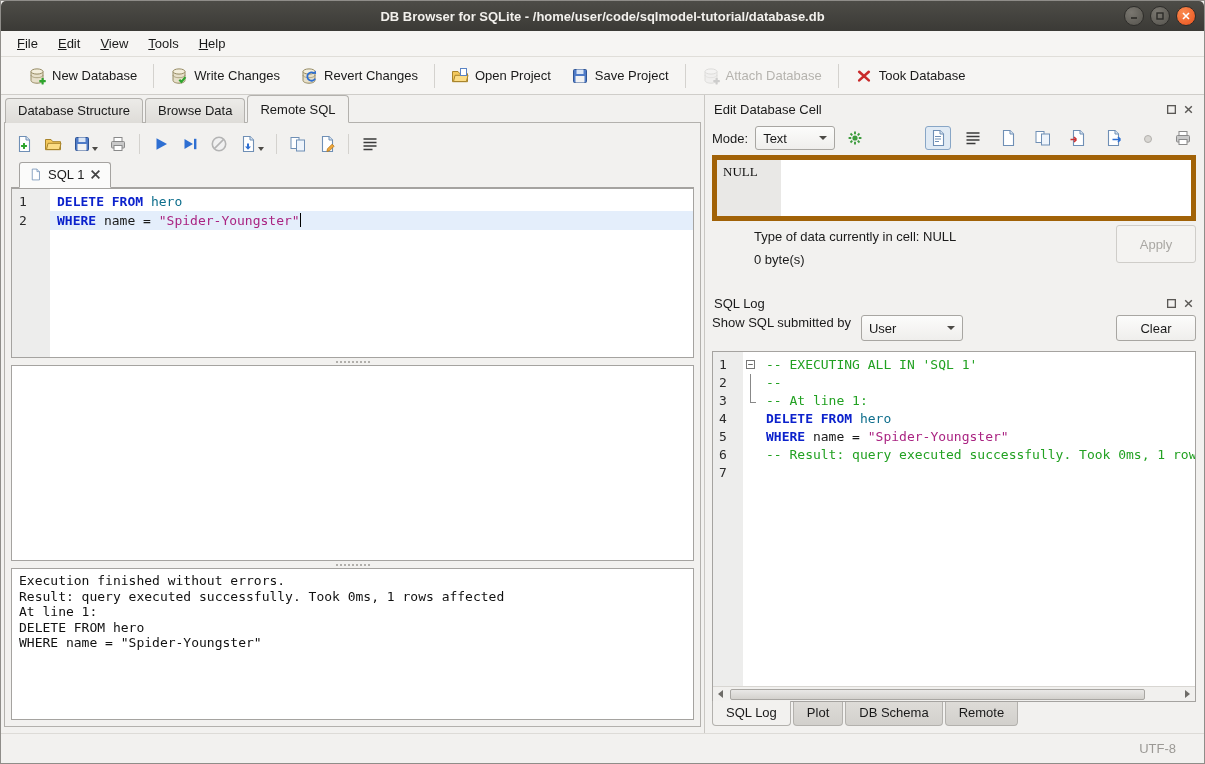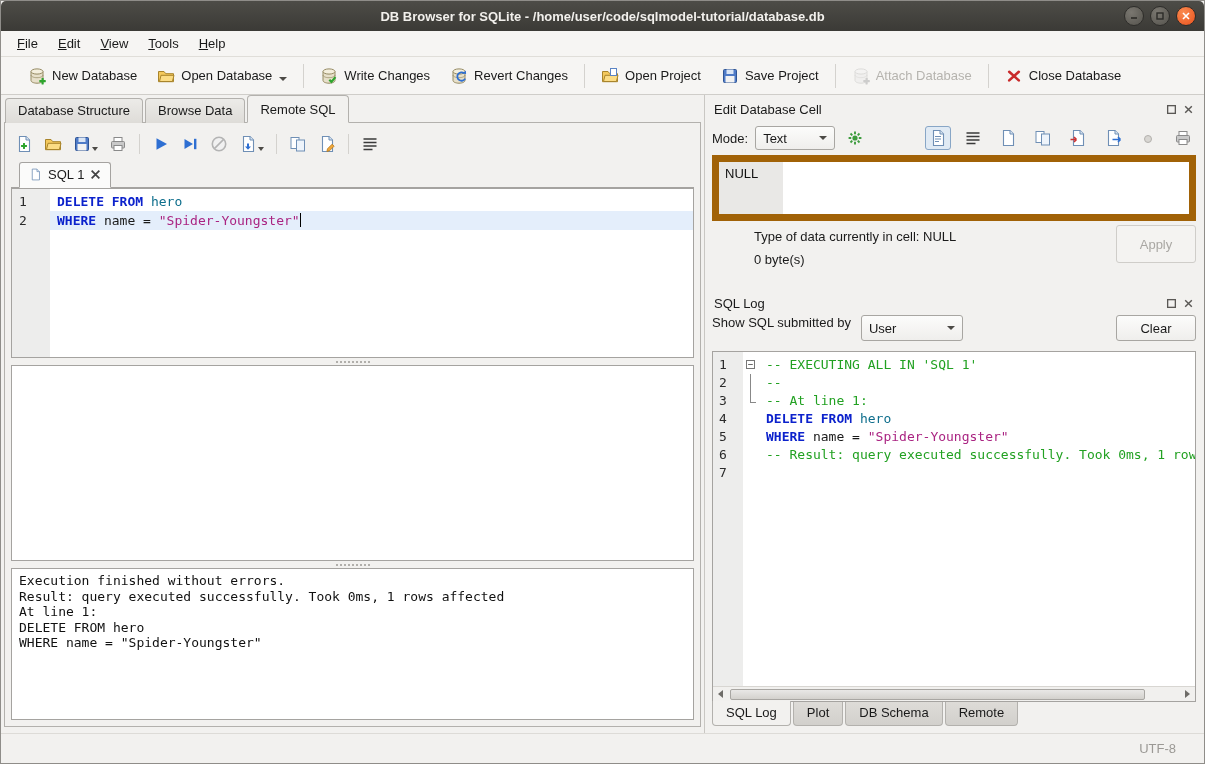--- a/index.html
+++ b/index.html
@@ -110,21 +110,21 @@
   .mode-row { height:34px; flex:0 0 34px; display:flex; align-items:center; gap:7px; }
   .combo { display:inline-flex; align-items:center; justify-content:space-between; gap:8px;
     height:24px; padding:0 7px; border:1px solid #a8a6a2; border-radius:3px;
     background:linear-gradient(#fcfcfb,#efeeec); }
   .combo .caret { width:0; height:0; border-left:4px solid transparent; border-right:4px solid transparent;
     border-top:4.5px solid #4c4a46; background:none; }
   .iconbtn { width:26px; height:24px; display:flex; align-items:center; justify-content:center; border-radius:3px; }
   .iconbtn.pressed { border:1px solid #88a6c6; background:#e0eaf4; }
   .mode-icons { margin-left:auto; display:flex; align-items:center; gap:9px; }
 
-  .cell-editor { height:66px; flex:0 0 66px; border:7px solid #a16207; background:#fff; position:relative; }
+  .cell-editor { height:66px; flex:0 0 66px; border:5px solid #a16207; background:#fff; position:relative;font-family:Liberation Serif, serif; }
   .cell-strip { position:absolute; left:0; top:0; bottom:0; width:64px; background:#e9e8e6; }
   .cell-null { position:absolute; left:6px; top:4px; color:#111; }
 
   .cell-info { height:64px; flex:0 0 64px; position:relative; padding-top:8px;margin-left:42px; }
   .cell-info .line1 { margin-bottom:8px; }
   .btn { display:inline-flex; align-items:center; justify-content:center; height:38px;
     padding:0 10px; border:1px solid #a8a6a2; border-radius:3px;
     background:linear-gradient(#fcfcfb,#efeeec); }
   .btn.disabled { color:#a9a7a3; border-color:#cfcdc9; background:#f4f3f1; }
   .apply-btn { position:absolute; right:0; top:4px; width:80px; }
@@ -314,29 +314,20 @@
 
   <div class="toolbar">
     <div class="tbtn">
       <span class="icn">
           <svg>
             <use href="#i-db-new"></use>
           </svg>
         </span>
       <span class="lbl">New Database</span>
     </div>
-    <div class="tbtn">
-      <span class="icn">
-          <svg>
-            <use href="#i-folder"></use>
-          </svg>
-        </span>
-      <span class="lbl">Open Database</span>
-      <span class="drop-caret"></span>
-    </div>
     <div class="tsep"></div>
     <div class="tbtn">
       <span class="icn">
           <svg>
             <use href="#i-db-write"></use>
           </svg>
         </span>
       <span class="lbl">Write Changes</span>
     </div>
     <div class="tbtn">
@@ -373,21 +364,21 @@
         </span>
       <span class="lbl">Attach Database</span>
     </div>
     <div class="tsep"></div>
     <div class="tbtn">
       <span class="icn">
           <svg>
             <use href="#i-x-red"></use>
           </svg>
         </span>
-      <span class="lbl">Close Database</span>
+      <span class="lbl">Took Database</span>
     </div>
   </div>
 
   <div class="main">
 
     <div class="left">
       <div class="tabbar">
         <span class="mtab">Database Structure</span>
         <span class="mtab">Browse Data</span>
         <span class="mtab active">Remote SQL</span>

